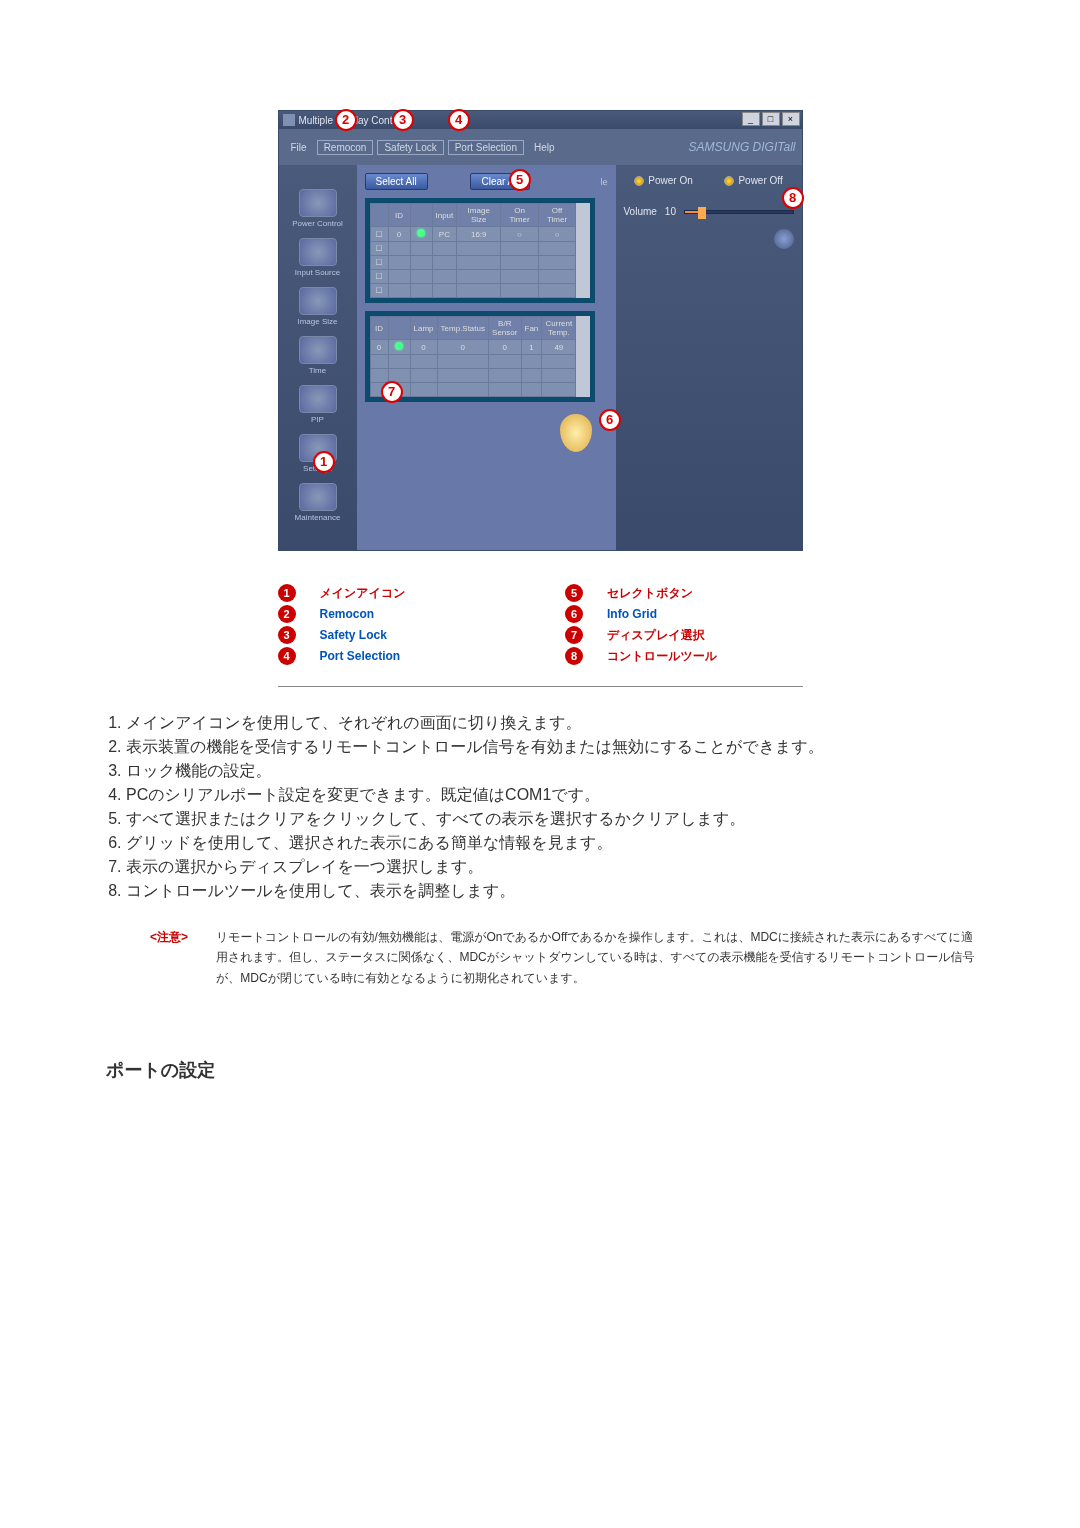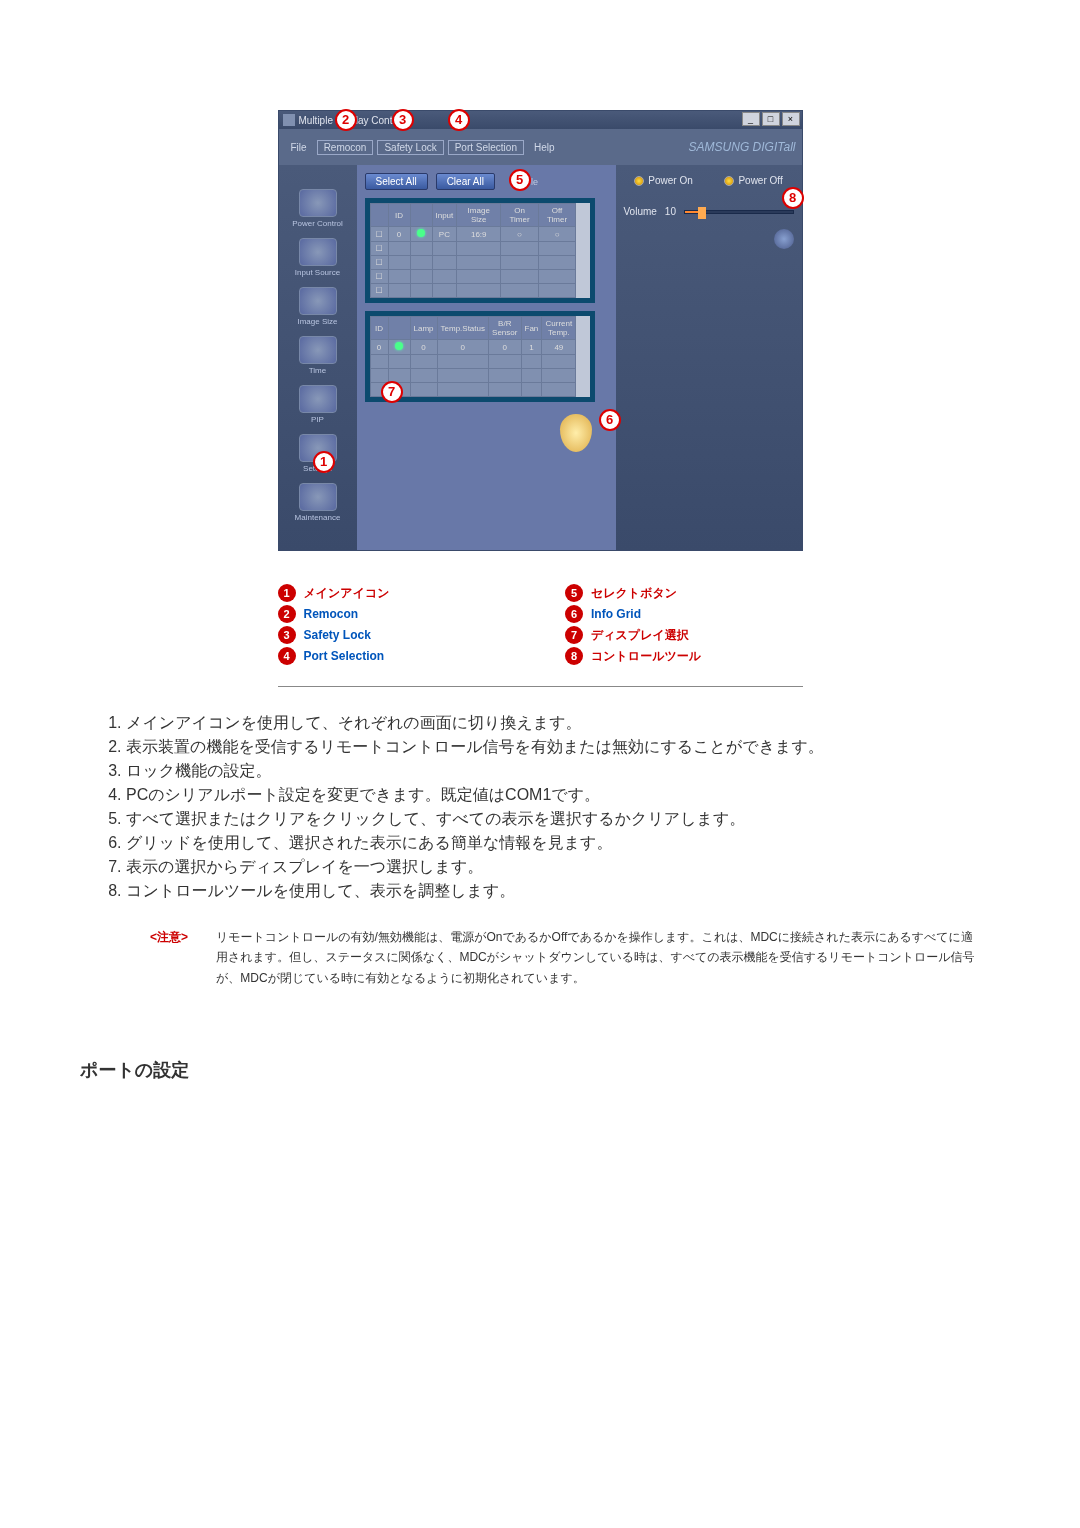--- a/index.html
+++ b/index.html
@@ -16,21 +16,21 @@
 .menu-item { padding: 0 6px; }
 .menu-item.boxed { border: 1px solid #9aa8c8; padding: 1px 6px; }
 .brand { position: absolute; right: 6px; font-size: 12px; color: #9fb8d8; font-style: italic; }
 .app-body { display: flex; background: #6070a0; }
 
 .sidebar { width: 78px; background: linear-gradient(#4a5a7a,#3a4a6a); padding: 22px 0; display: flex; flex-direction: column; align-items: center; gap: 2px; }
 .side-item { width: 66px; text-align: center; color: #b8c4e0; font-size: 8px; padding: 2px 0 6px; }
 .side-icon { width: 38px; height: 28px; margin: 0 auto 2px; border: 1px solid #7888a8; border-radius: 4px; background: radial-gradient(circle,#8898b8,#5868a0); }
 
 .main-area { flex: 1; position: relative; background: #6878a8; }
-.toolbar { padding: 8px; display: flex; gap: 8px; align-items: center; }
+.toolbar { padding: 8px; display: flex; gap: 8px; align-items: center; justify-content: space-between; }
 .tbtn { padding: 2px 10px; font-size: 10px; color: #fff; background: linear-gradient(#6a8ad0,#3a5aa0); border: 1px solid #2a3a6a; border-radius: 2px; }
 .small-label { font-size: 9px; color: #c0c8e0; }
 
 .grid-zone { padding: 0 8px 8px; }
 .data-grid { width: 230px; background: #8090b0; border: 5px solid #0c4a6e; font-size: 8px; color: #ddd; }
 .data-grid table { width: 100%; border-collapse: collapse; }
 .data-grid th, .data-grid td { border: 1px solid #6a7a9a; padding: 2px 3px; text-align: center; height: 14px; }
 .data-grid th { background: #7080a8; font-weight: normal; }
 .bottom-grid { margin-top: 8px; }
 .status-dot { width: 8px; height: 8px; border-radius: 50%; display: inline-block; }
@@ -51,33 +51,33 @@
 .footer-logo { background: #6878a8; height: 48px; position: relative; }
 .shield { position: absolute; right: 24px; top: 4px; width: 32px; height: 38px; background: radial-gradient(ellipse,#ffeeaa,#ddaa44); border-radius: 50% 50% 50% 50% / 40% 40% 60% 60%; }
 
 .callout { position: absolute; width: 22px; height: 22px; border: 2px solid #d00; border-radius: 50%; background: #fff; color: #d00; font-weight: bold; font-size: 13px; text-align: center; line-height: 18px; z-index: 5; }
 
 
 .legend-block { width: 525px; margin: 10px auto 24px; }
 .legend-cols { display: flex; gap: 50px; }
 .legend-col { flex: 1; }
 .legend-row { display: flex; align-items: center; gap: 8px; margin: 3px 0; font-size: 12px; font-weight: bold; }
-.legend-row .txt { color: #c00; }
+.legend-row .txt { color: #c00; margin-left: 16px; }
 .legend-row .txt.blue { color: #0055bb; }
 .lnum { width: 18px; height: 18px; border-radius: 50%; background: #c00; color: #fff; font-size: 11px; font-weight: bold; text-align: center; line-height: 18px; }
 .legend-hr { border: none; border-top: 1px solid #888; margin-top: 18px; }
 
 .numbered-list { margin: 0 40px 24px; }
 .numbered-list li { margin: 0 0; font-size: 16px; line-height: 1.5; list-style-type: decimal; list-style-position: outside; }
 .numbered-list ol { padding-left: 26px; }
 
 .note-block { margin: 16px 40px 0 90px; display: flex; gap: 28px; font-size: 12px; line-height: 1.7; }
 .note-label { color: #c00; font-weight: bold; white-space: nowrap; }
 
-.section-head { margin: 70px 20px 0; font-size: 18px; font-weight: bold; color: #333; }
+.section-head { margin: 70px 46px 0; font-size: 18px; font-weight: bold; color: #333; }
 </style>
 </head>
 <body>
 
 <div class="page">
 
   <div class="app-window">
 
     <div class="callout" style="left:56px; top:-2px;">2</div>
     <div class="callout" style="left:113px; top:-2px;">3</div>

